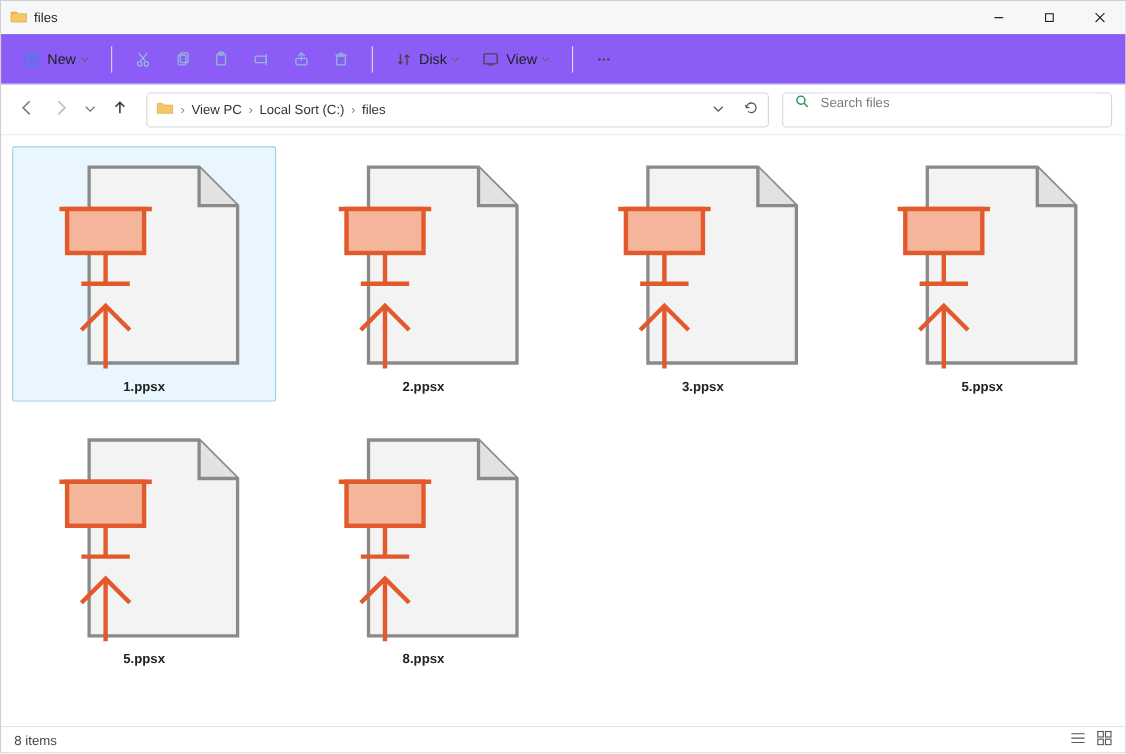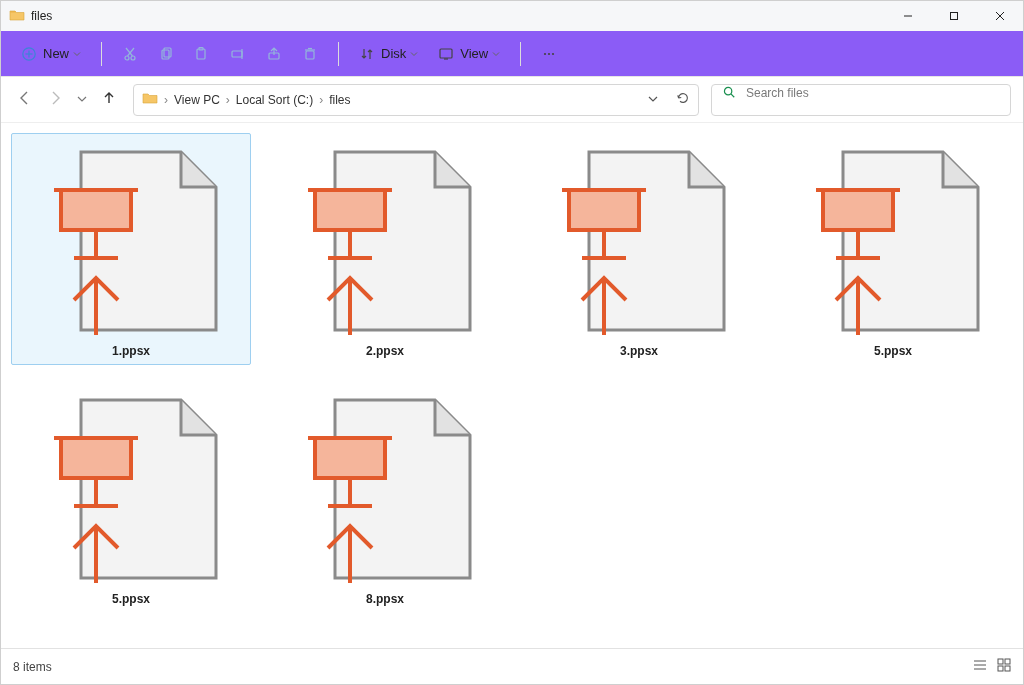--- a/index.html
+++ b/index.html
@@ -34,21 +34,21 @@
   .search input { border: none; outline: none; flex: 1; font-size: 12px; color: #333; }
   .search input::placeholder { color: #7a7a7a; }
   
   .content { flex: 1; overflow: auto; padding: 10px; }
   .grid { display: grid; grid-template-columns: repeat(4, 1fr); gap: 16px 14px; }
   .file-item { display: flex; flex-direction: column; align-items: center; padding: 6px; border: 1px solid transparent; border-radius: 2px; font-weight: bold; }
   .file-item.selected { border-color: #9ecff0; background: #eaf6fd; }
   .file-label { margin-top: 4px; font-size: 12px; color: #222; }
   .thumb { width: 210px; height: 200px; }
   
-  .statusbar { height: 36px; border-top: 1px solid #e2e2e2; display: flex; align-items: center; justify-content: space-between; padding: 0 12px; font-size: 12px; color: #444; }
+  .statusbar { height: 24px; border-top: 1px solid #e2e2e2; display: flex; align-items: center; justify-content: space-between; padding: 0 12px; font-size: 12px; color: #444; }
   .viewmode { display: flex; gap: 10px; color: #555; }
 </style>
 </head>
 <body>
 
 <div class="window">
 
   <div class="titlebar">
     <div class="titlebar-left">
       <span>

